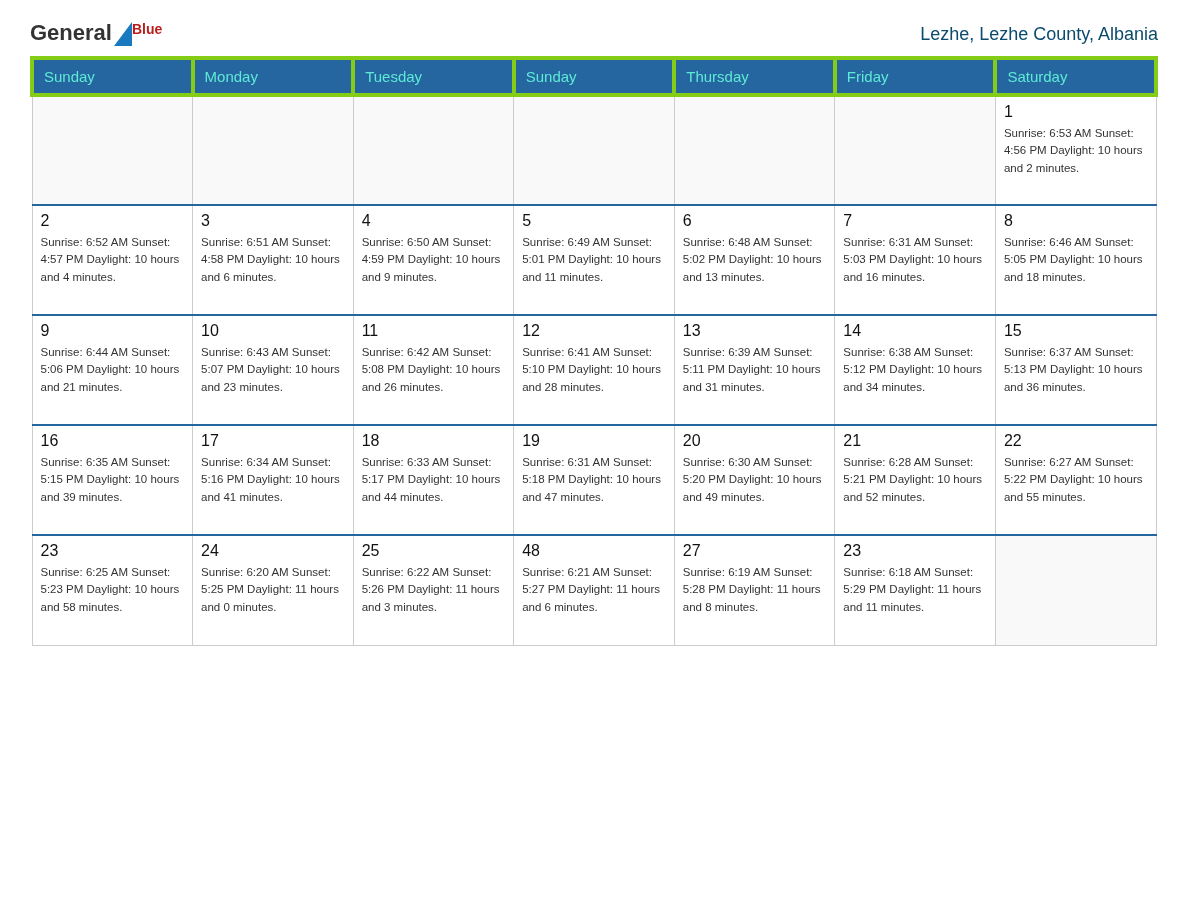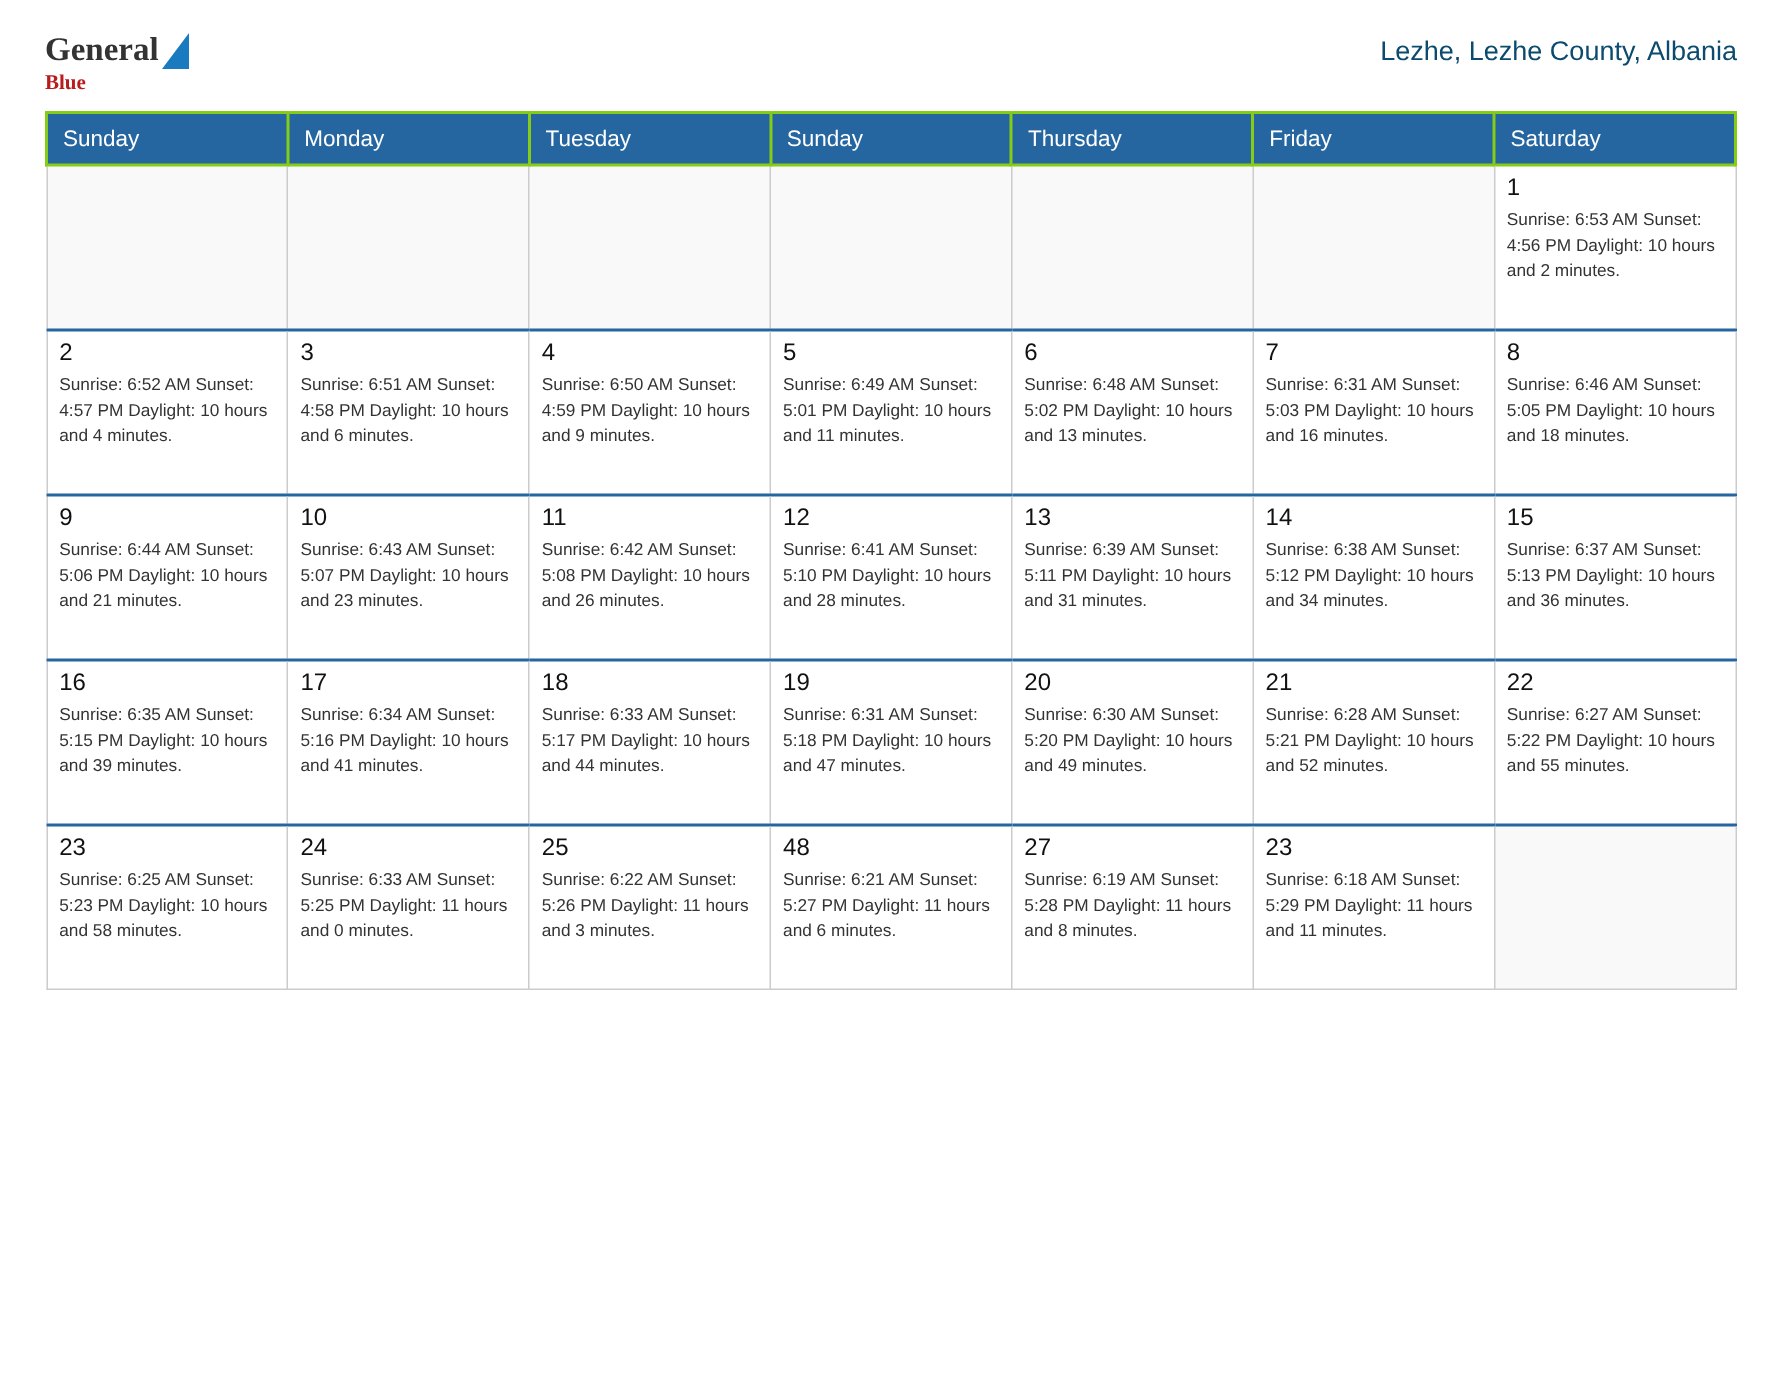--- a/index.html
+++ b/index.html
@@ -26,23 +26,22 @@
       color: #333;
     }
     .logo-text-blue {
       font-size: 14px;
       font-weight: bold;
       color: #b91c1c;
       text-align: center;
     }
     .logo-wrapper {
       display: flex;
-      flex-direction: column;
+      flex-direction: row;
       line-height: 1.1;
-      font-family: Liberation Serif, serif;
     }
     .logo-line1 {
       display: flex;
       align-items: center;
     }
     .title-section {
       text-align: right;
     }
     .month-title {
       font-size: 52px;
@@ -55,26 +54,26 @@
       color: #0c4a6e;
       margin-top: 4px;
     }
     .calendar {
       width: 100%;
       border-collapse: collapse;
       margin-top: 10px;
     }
     .calendar th {
       background-color: #2566a0;
-      color: #ffffff;
+      color: #5eead4;
       font-size: 15px;
       font-weight: normal;
       padding: 8px 10px;
       text-align: left;
-      border: 2px solid #84cc16;
+      border: 4px solid #84cc16;
       margin-top: 12px;
     }
     .calendar td {
       vertical-align: top;
       border: 1px solid #ccc;
       padding: 6px 8px;
       width: 14.28%;
       height: 110px;
       font-size: 12px;
       color: #333;
@@ -282,21 +281,21 @@
       </tr>
       <tr class="row-separator">
         <td>
           <span class="day-number">23</span>
           <div class="day-info">Sunrise: 6:25 AM
 Sunset: 5:23 PM
 Daylight: 10 hours and 58 minutes.</div>
         </td>
         <td>
           <span class="day-number">24</span>
-          <div class="day-info">Sunrise: 6:33 AM
+          <div class="day-info">Sunrise: 6:20 AM
 Sunset: 5:25 PM
 Daylight: 11 hours and 0 minutes.</div>
         </td>
         <td>
           <span class="day-number">25</span>
           <div class="day-info">Sunrise: 6:22 AM
 Sunset: 5:26 PM
 Daylight: 11 hours and 3 minutes.</div>
         </td>
         <td>

